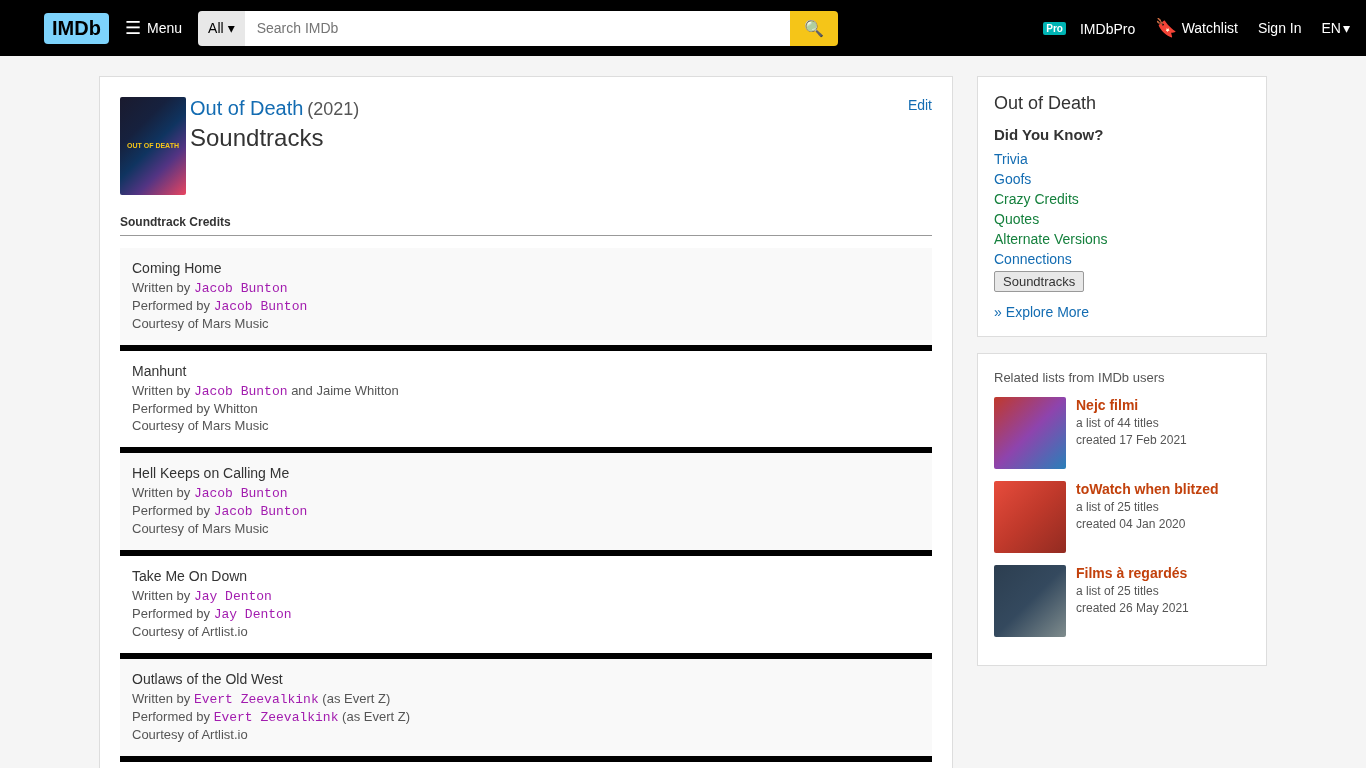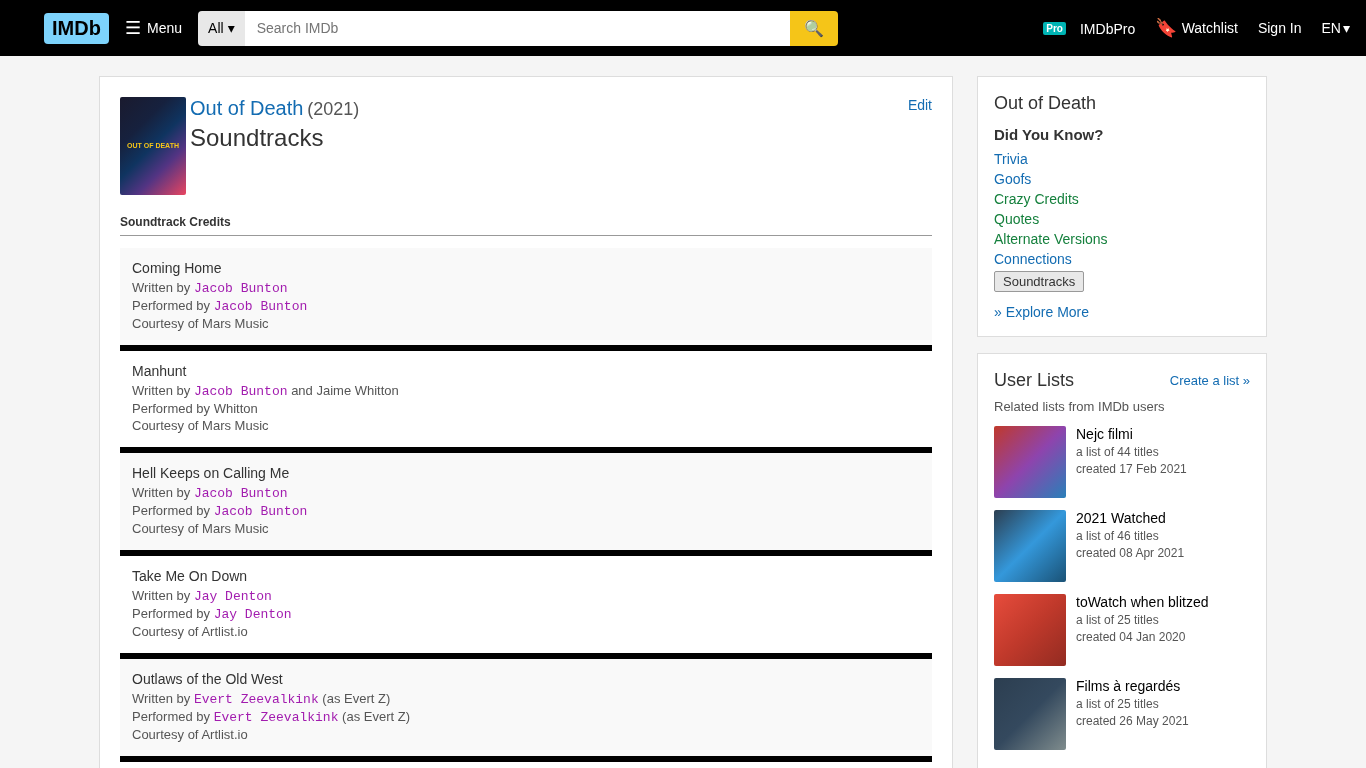--- a/index.html
+++ b/index.html
@@ -326,24 +326,24 @@
       background: linear-gradient(135deg, #2c3e50, #3498db, #1a5276);
     }
     .list-thumb-3 {
       background: linear-gradient(135deg, #e74c3c, #c0392b, #922b21);
     }
     .list-thumb-4 {
       background: linear-gradient(135deg, #2c3e50, #34495e, #7f8c8d);
     }
     .list-info { flex: 1; }
     .list-name {
-      color: #000000;
-      text-decoration: none;
-      font-size: 14px;
-      font-weight: normal;
+      color: #c2410c;
+      text-decoration: none;
+      font-size: 14px;
+      font-weight: bold;
       display: block;
       margin-bottom: 2px;
     }
     .list-meta {
       color: #555;
       font-size: 12px;
       line-height: 1.4;
     }
 
     
@@ -496,43 +496,31 @@
       <span class="sidebar-nav-disabled">Alternate Versions</span>
       <a href="#" class="sidebar-nav-link">Connections</a>
       <span class="sidebar-nav-active">Soundtracks</span>
       <a href="#" class="explore-more-link">
         <span>»</span>
         <span>Explore More</span>
       </a>
     </div>
 
     <div class="user-lists-section">
-      <div class="user-lists-header">
-        <span class="user-lists-title">User Lists</span>
-        <a href="#" class="create-list-link">Create a list »</a>
-      </div>
       <div class="related-lists-subtitle">Related lists from IMDb users</div>
 
       <div class="list-item">
         <div class="list-thumbnail list-thumb-1"></div>
         <div class="list-info">
           <a href="#" class="list-name">Nejc filmi</a>
           <div class="list-meta">a list of 44 titles</div>
           <div class="list-meta">created 17 Feb 2021</div>
         </div>
       </div>
 
-      <div class="list-item">
-        <div class="list-thumbnail list-thumb-2"></div>
-        <div class="list-info">
-          <a href="#" class="list-name">2021 Watched</a>
-          <div class="list-meta">a list of 46 titles</div>
-          <div class="list-meta">created 08 Apr 2021</div>
-        </div>
-      </div>
 
       <div class="list-item">
         <div class="list-thumbnail list-thumb-3"></div>
         <div class="list-info">
           <a href="#" class="list-name">toWatch when blitzed</a>
           <div class="list-meta">a list of 25 titles</div>
           <div class="list-meta">created 04 Jan 2020</div>
         </div>
       </div>
 

